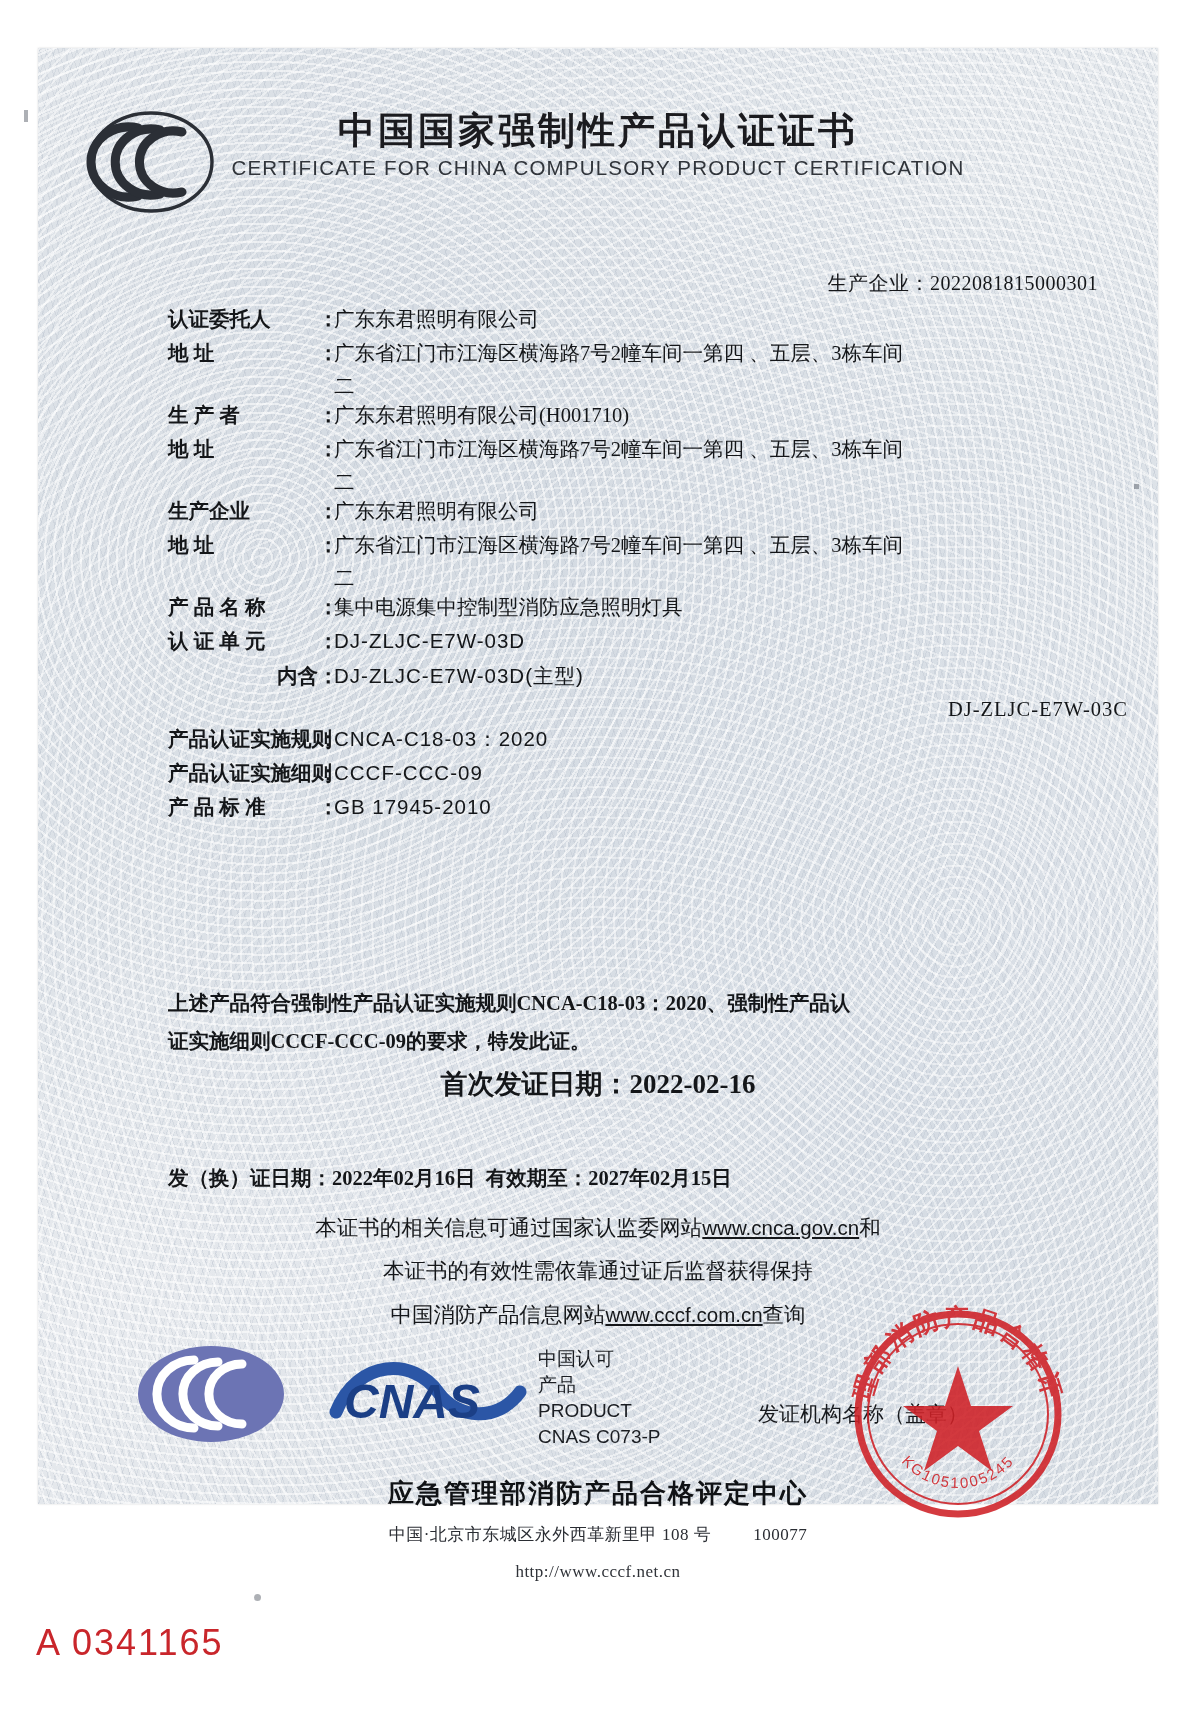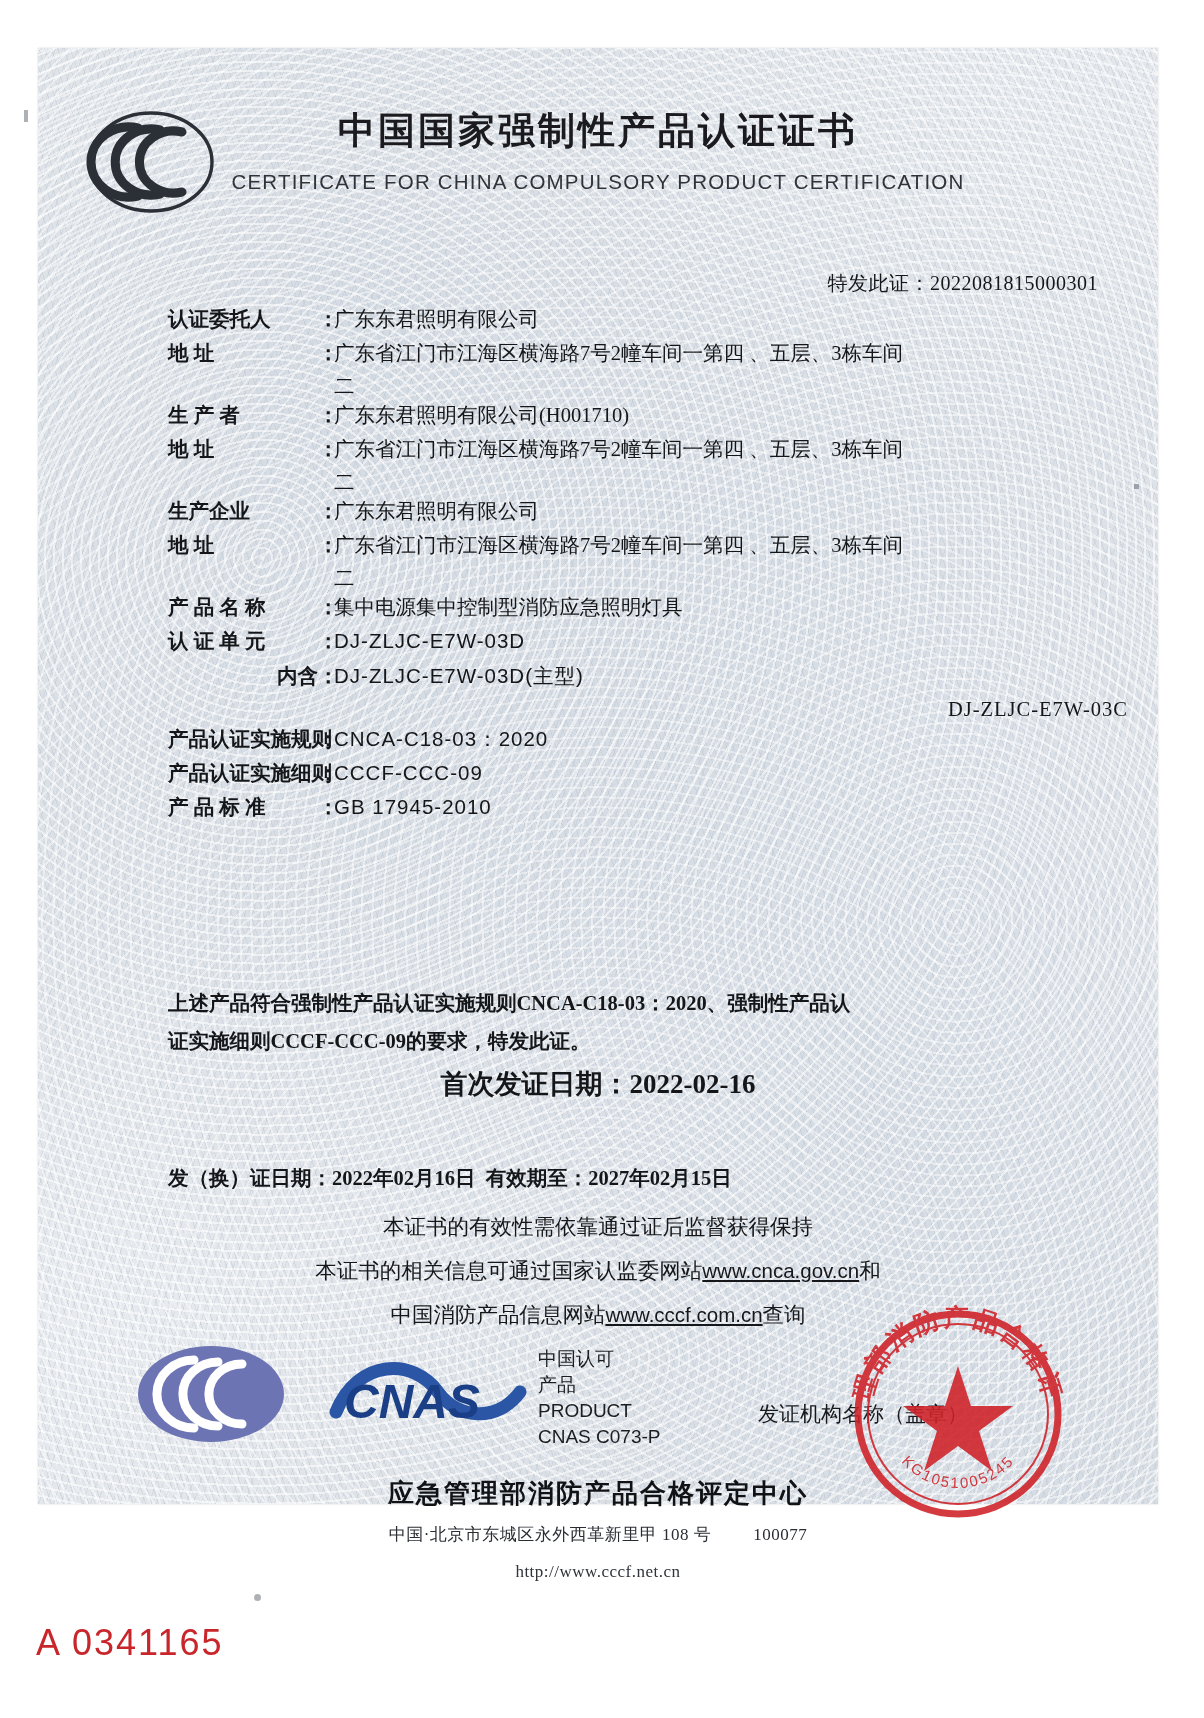--- a/index.html
+++ b/index.html
@@ -63,21 +63,20 @@
     text-align: center;
   }
   #title-cn {
     font-family: "Liberation Serif", serif;
     font-size: 37px;
     font-weight: bold;
     letter-spacing: 3px;
     color: #1b1b1f;
   }
   #title-en {
-    margin-top: 14px;
     font-family: "Liberation Sans", sans-serif;
     font-size: 20.5px;
     letter-spacing: 1.2px;
     color: #30343a;
   }
 
   
   #ccc-logo-top {
     position: absolute;
     left: 48px;
@@ -277,21 +276,21 @@
     <path d="M74 22 A36 33 0 1 0 74 86" fill="none" stroke="#2b2f36" stroke-width="9" stroke-linecap="round"></path>
     <path d="M96 24 A34 31 0 1 0 96 84" fill="none" stroke="#2b2f36" stroke-width="9" stroke-linecap="round"></path>
   </svg>
 
   <div id="header" class="layer">
     <div id="title-cn">中国国家强制性产品认证证书</div>
     <div id="title-en">CERTIFICATE FOR CHINA COMPULSORY PRODUCT CERTIFICATION</div>
   </div>
 
   <div id="cert-no" class="layer">
-    <span>特发此证：</span><span>2022081815000301</span>
+    <span>生产企业：</span><span>2022081815000301</span>
   </div>
 
   <div id="fields" class="layer">
 
     <div class="row">
       <span class="lbl">认证委托人</span>
       <span class="colon">：</span>
       <span class="val">广东东君照明有限公司</span>
     </div>
 
@@ -374,24 +373,24 @@
 
   <div id="first-issue" class="layer">
     <span>首次发证日期：</span><span>2022-02-16</span>
   </div>
 
   <div id="issue-line" class="layer">
     <span>发（换）证日期：</span><span>2022年02月16日</span>&nbsp;&nbsp;<span>有效期至：</span><span>2027年02月15日</span>
   </div>
 
   <div id="notes" class="layer">
-    <div>本证书的有效性需依靠通过证后监督获得保持</div>
     <div>
       <span>本证书的相关信息可通过国家认监委网站</span><span class="u note-sans">www.cnca.gov.cn</span><span>和</span>
     </div>
+    <div>本证书的有效性需依靠通过证后监督获得保持</div>
     <div>
       <span>中国消防产品信息网站</span><span class="u note-sans">www.cccf.com.cn</span><span>查询</span>
     </div>
   </div>
 
   <div id="marks" class="layer">
 
     <svg id="ccc-logo-bottom" viewBox="0 0 150 100">
       <ellipse cx="75" cy="50" rx="73" ry="48" fill="#6c74b4"></ellipse>
       <path d="M58 16 A36 33 0 1 0 58 84" fill="none" stroke="#ffffff" stroke-width="9" stroke-linecap="round"></path>

